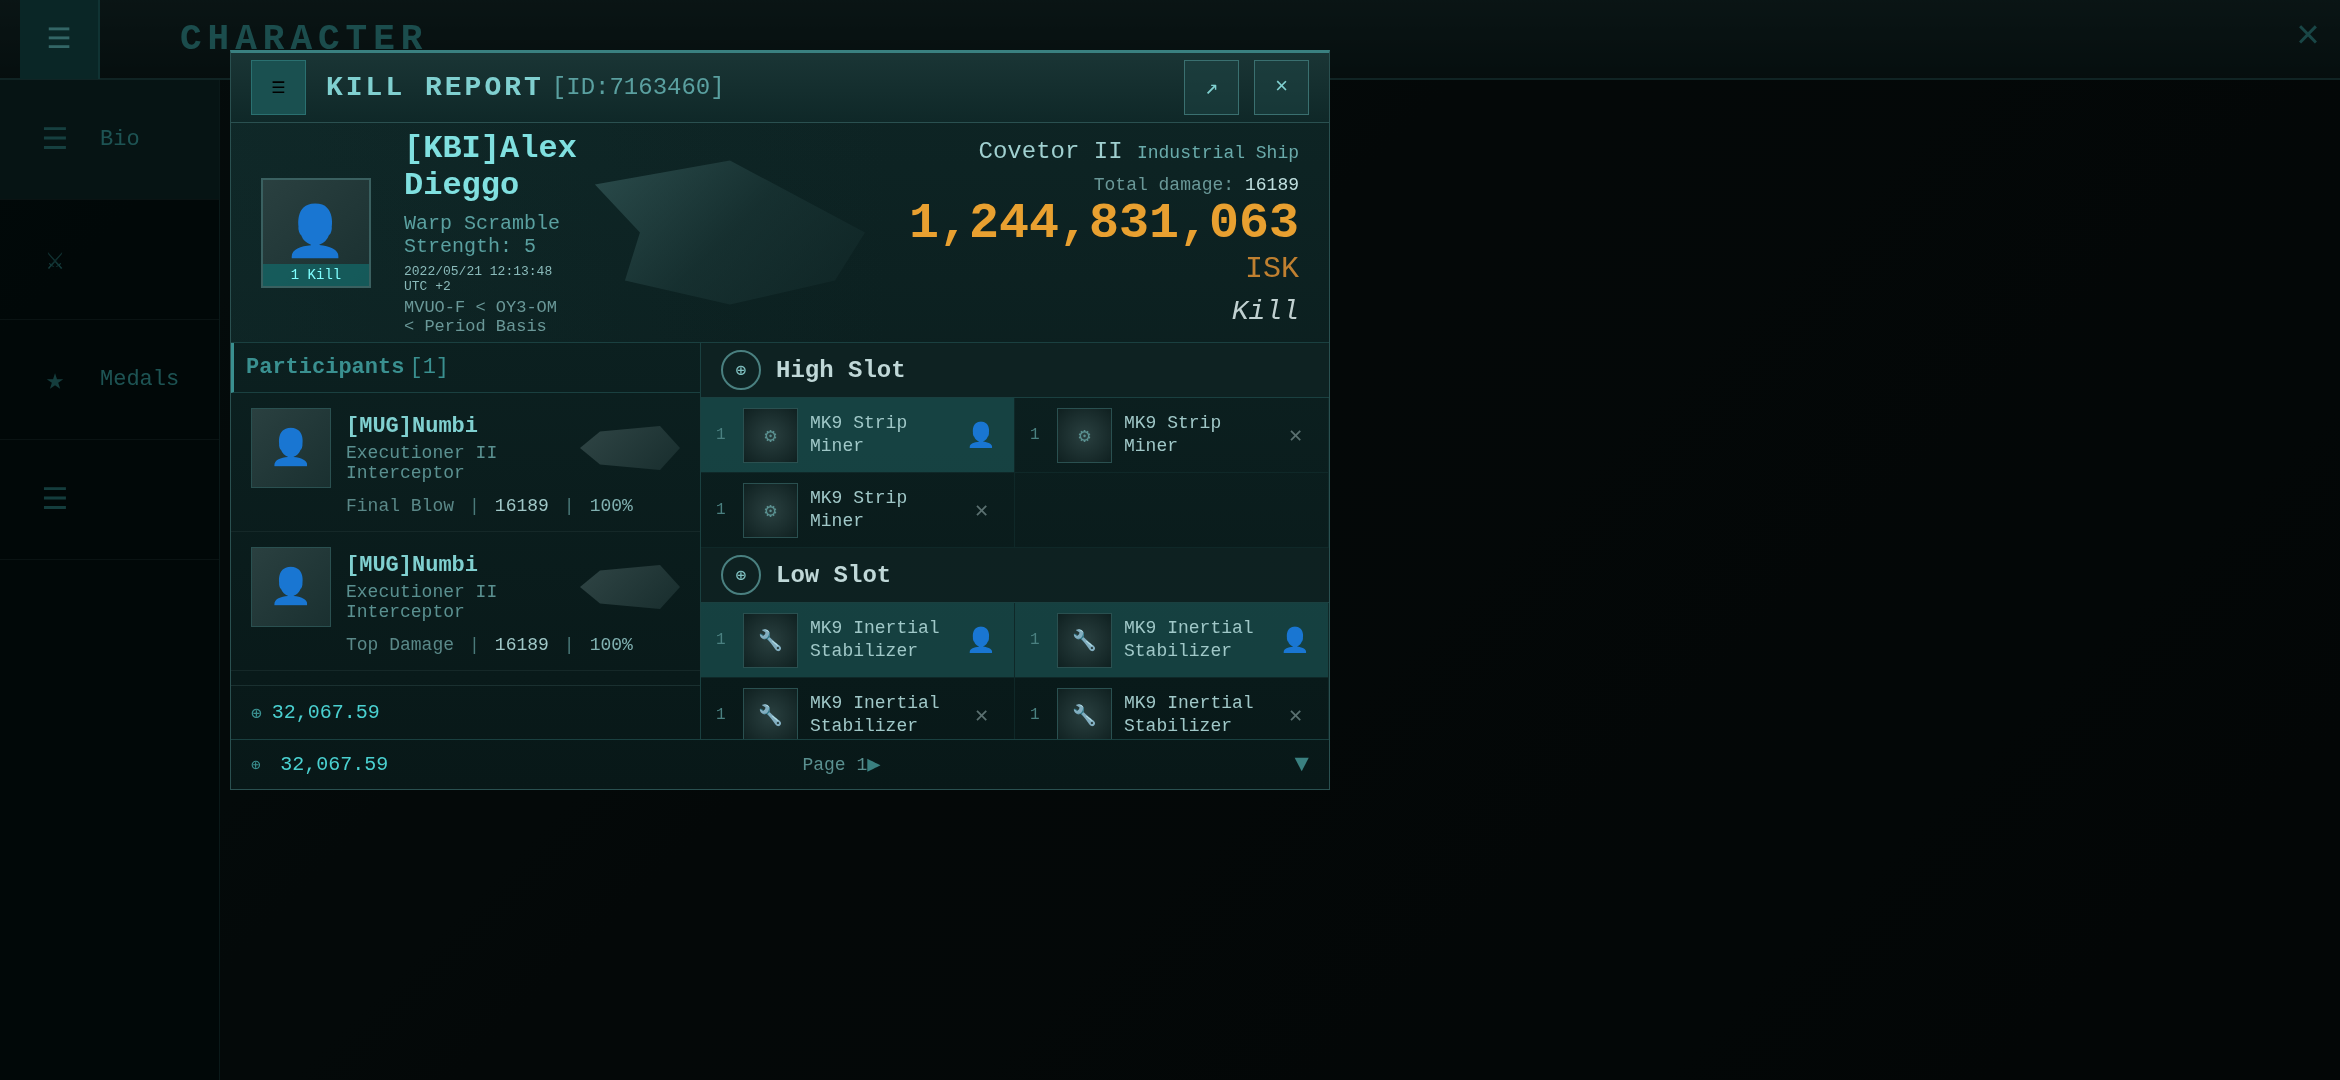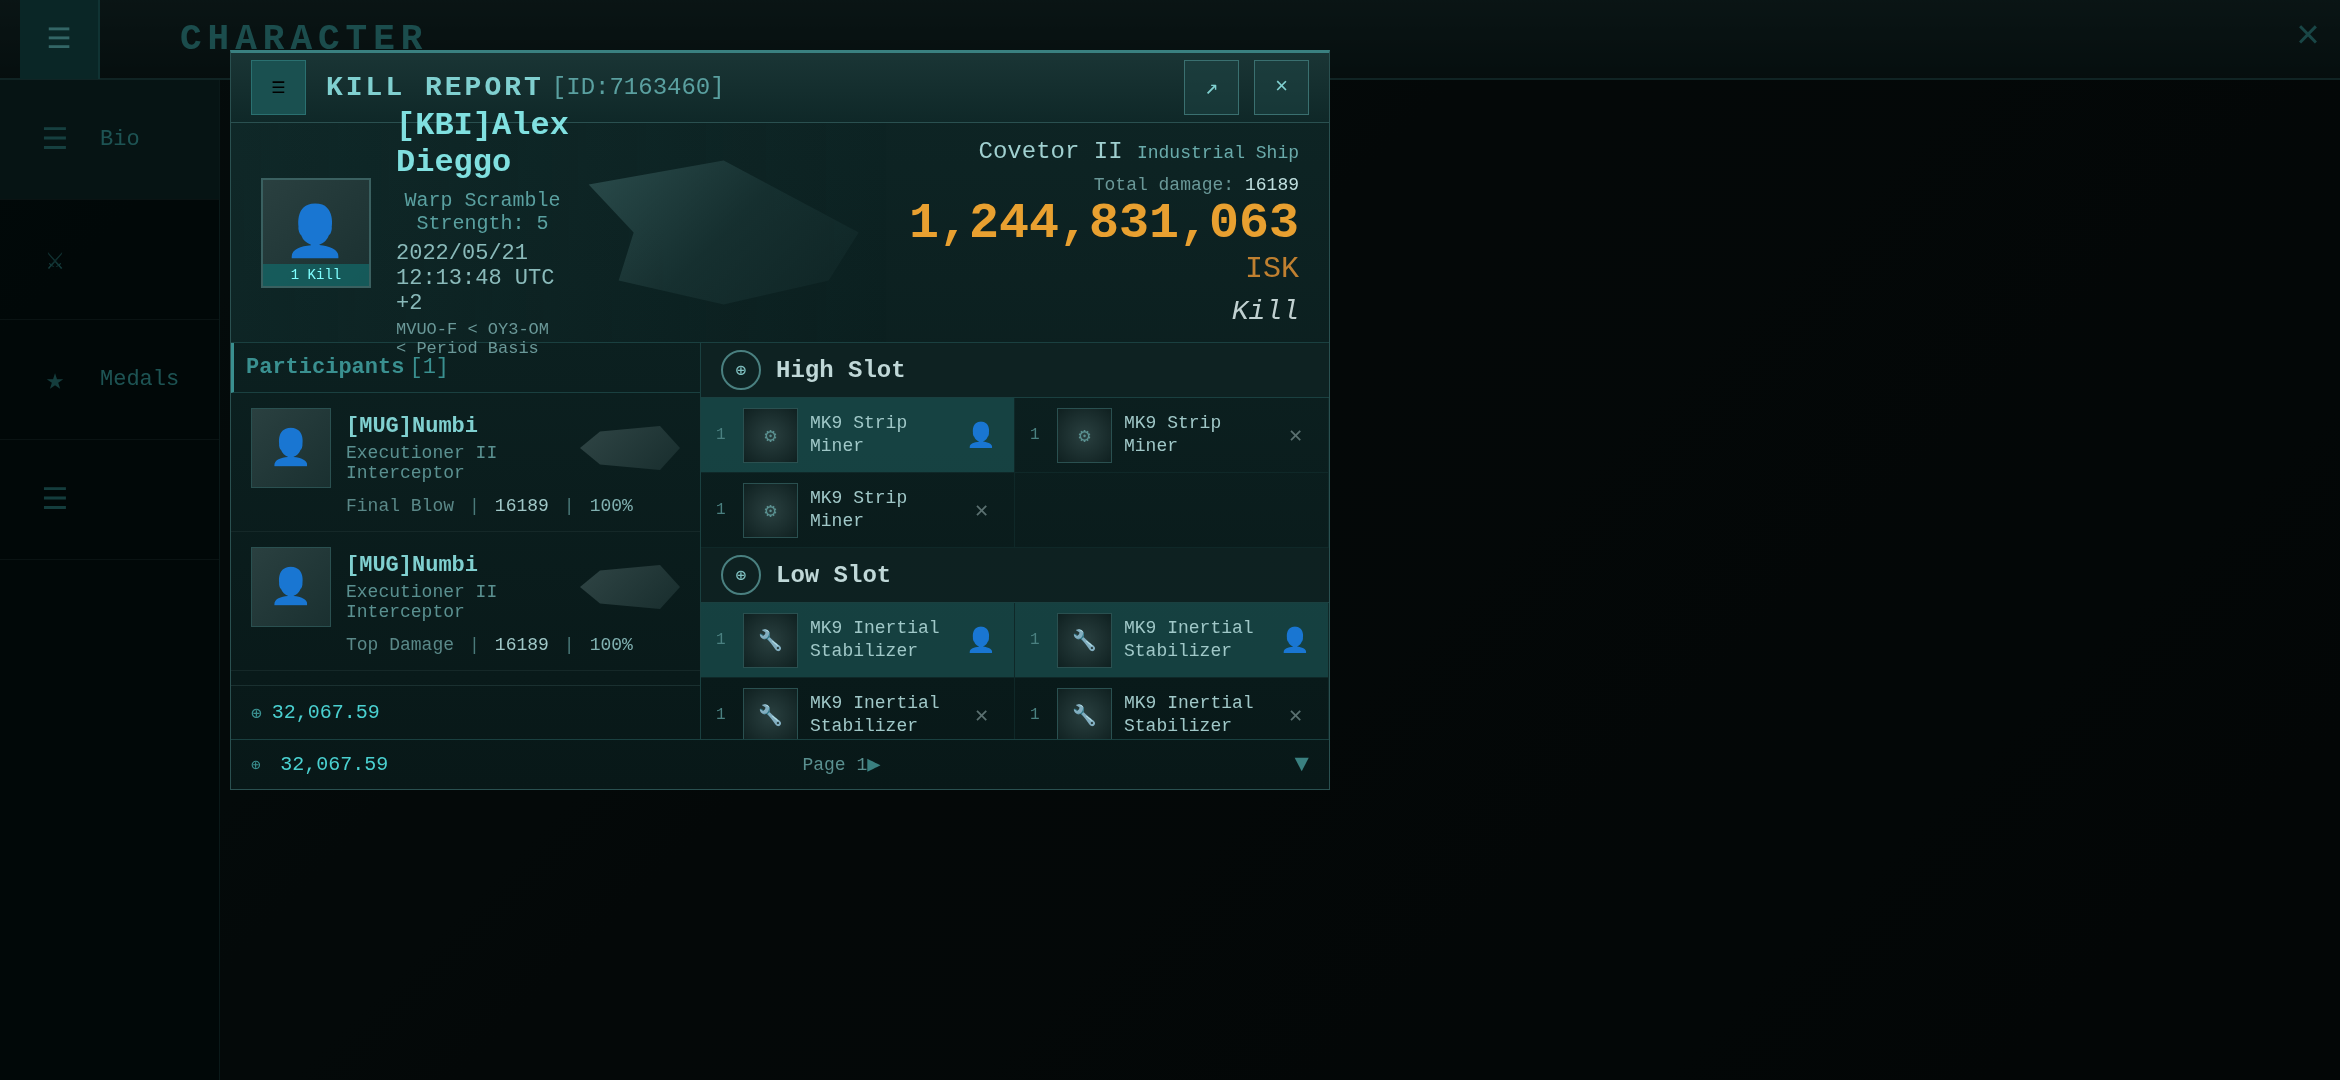--- a/index.html
+++ b/index.html
@@ -195,41 +195,40 @@
       position: absolute;
       bottom: 0; left: 0; right: 0;
       background: rgba(20,100,100,0.8);
       color: #80ffff;
       font-size: 14px;
       text-align: center;
       padding: 3px;
     }
 
     .victim-info {
-      margin-left: 25px;
+      margin-left: 33px;
       flex: 1;
     }
 
     .victim-name {
       color: #80e0e0;
       font-size: 32px;
       font-weight: bold;
       margin-bottom: 8px;
     }
 
     .victim-stat {
       color: #5aa0a0;
       font-size: 20px;
       margin-bottom: 6px;
-      text-align: center;
     }
 
     .victim-time {
       color: #8ababa;
-      font-size: 22px;
+      font-size: 13px;
       margin-bottom: 4px;
     }
 
     .victim-location {
       color: #6a9898;
       font-size: 17px;
     }
 
     .ship-display {
       width: 340px;

